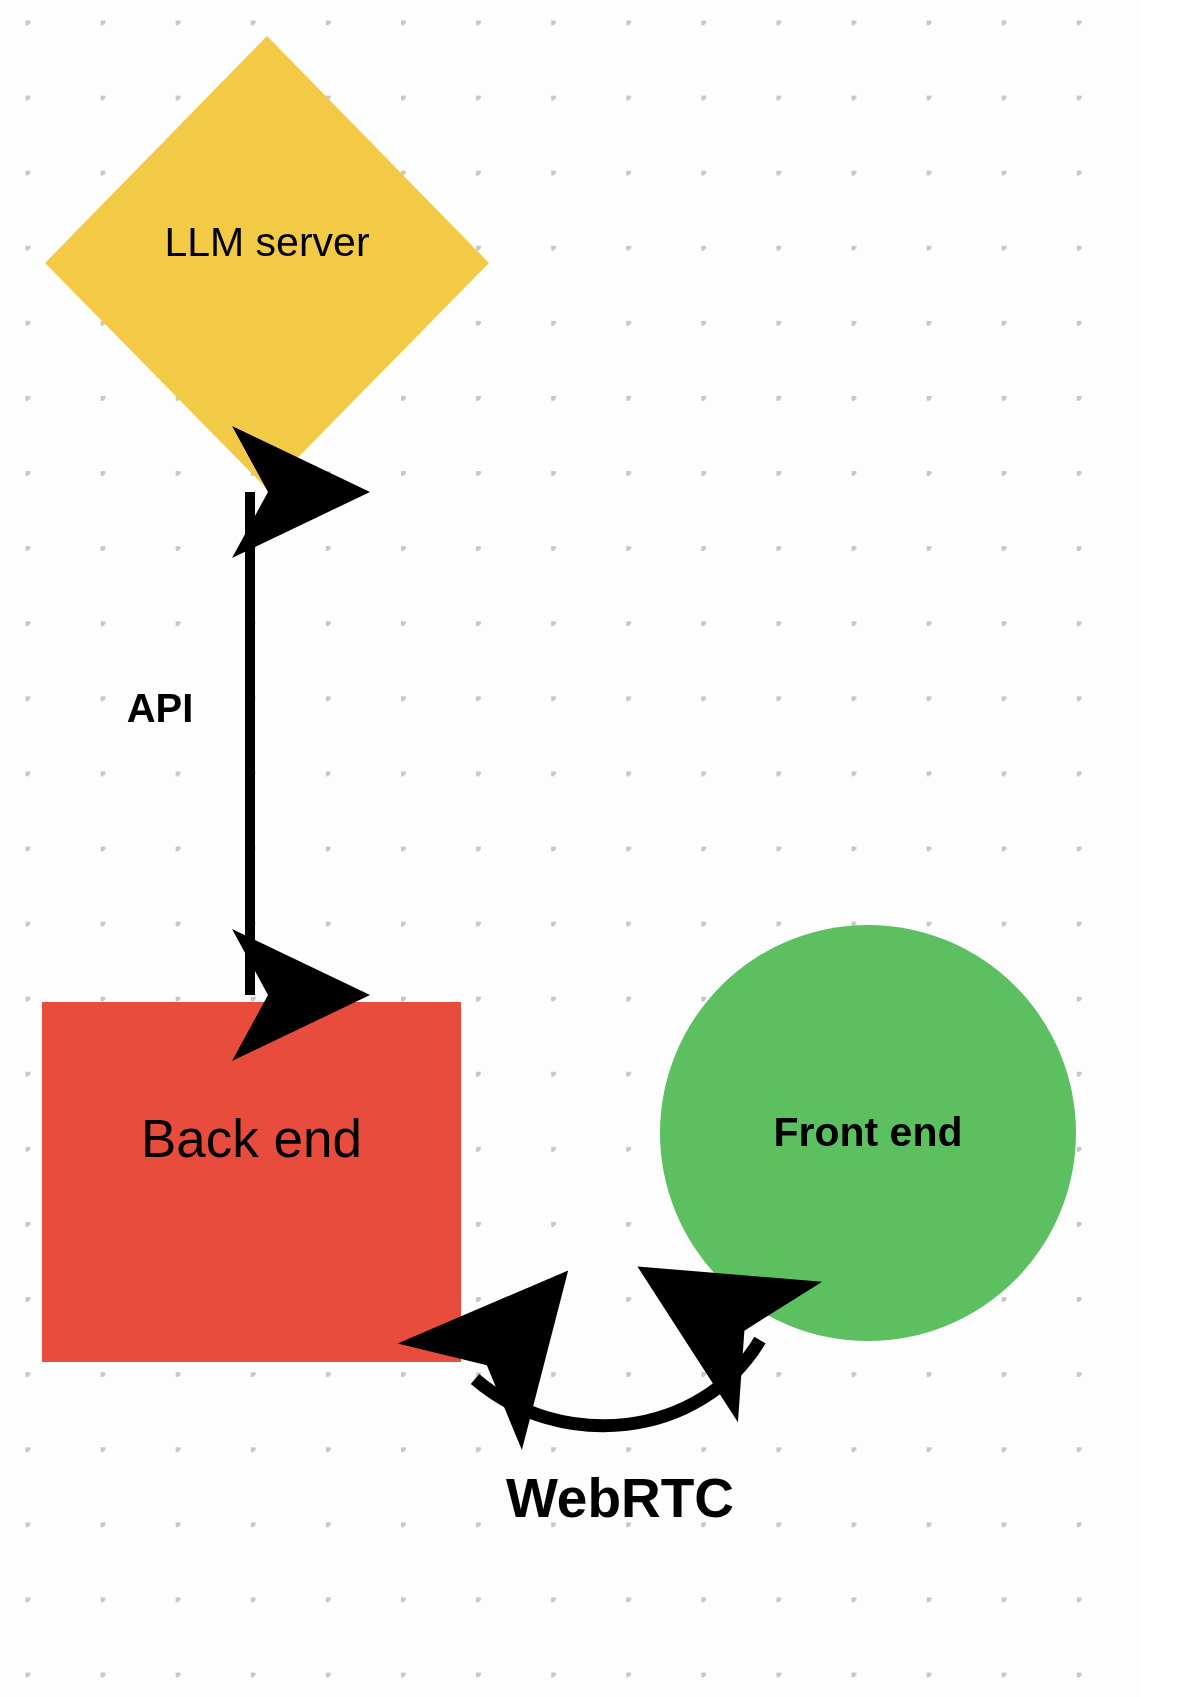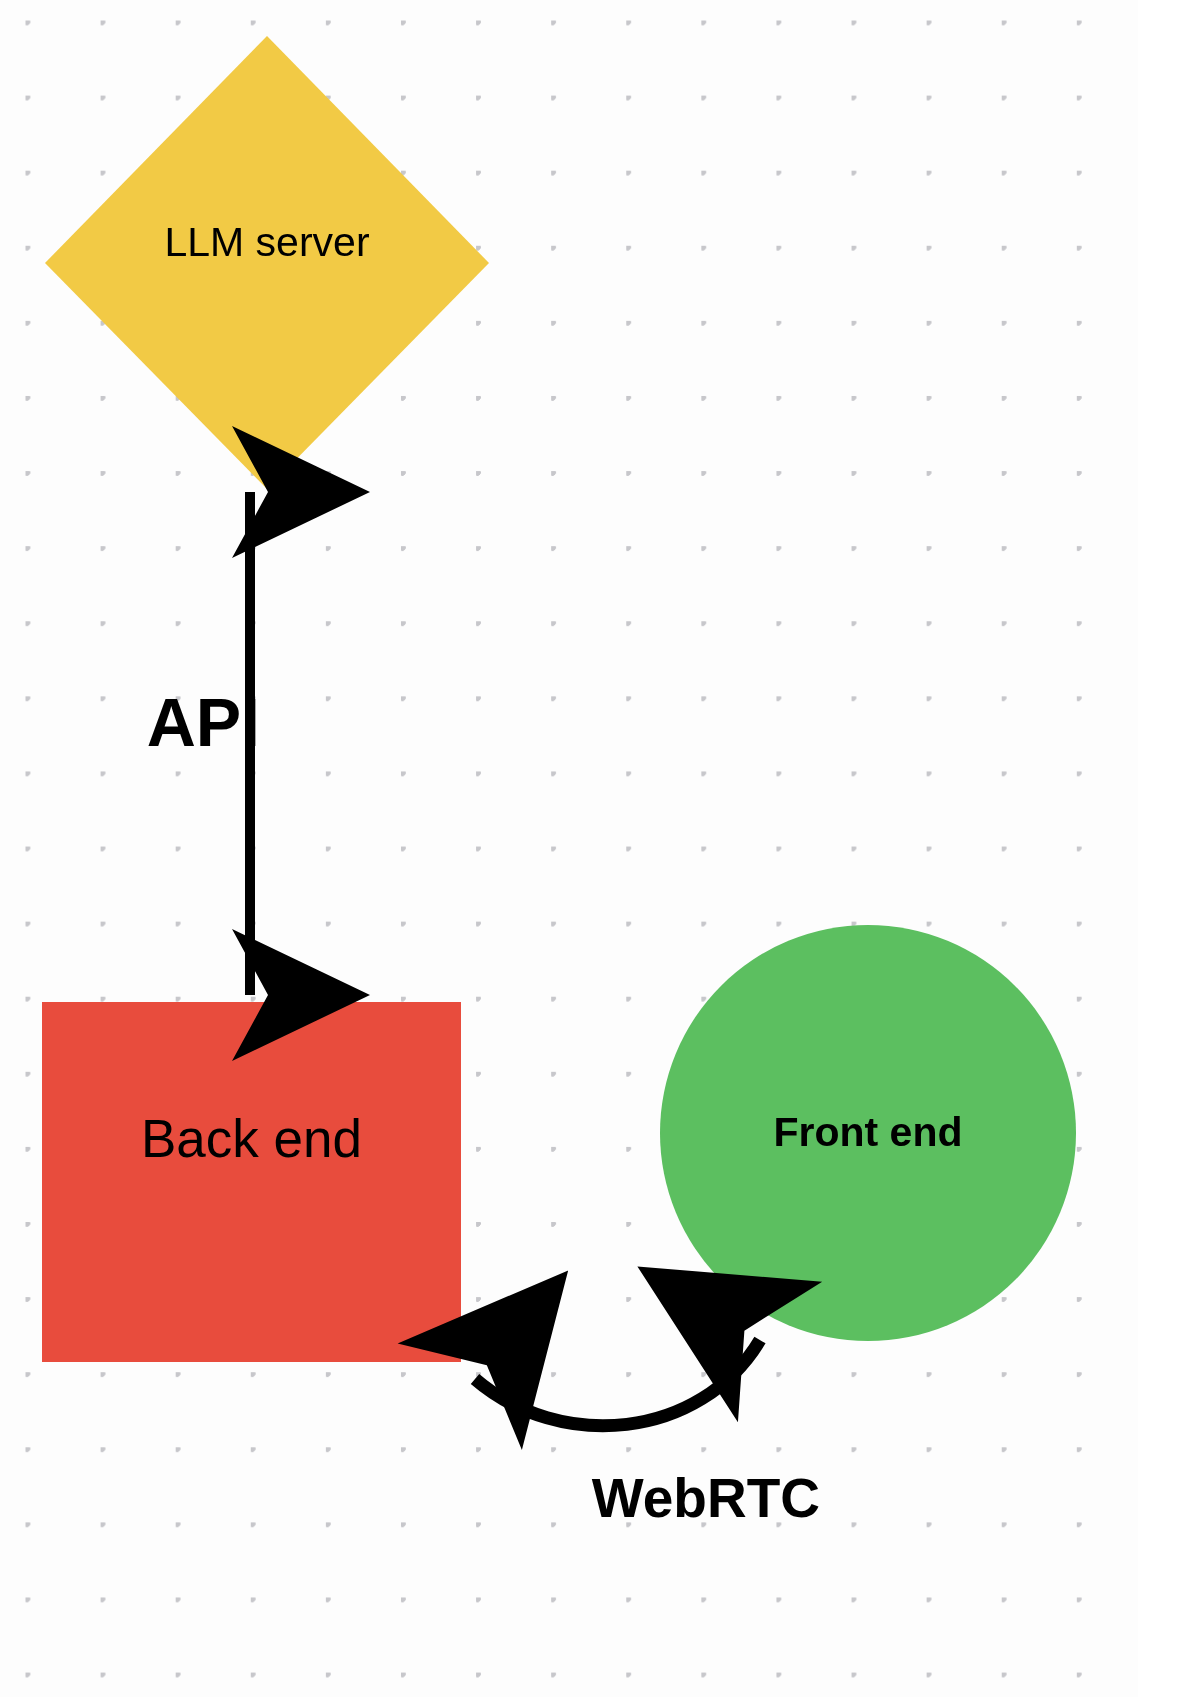--- a/index.html
+++ b/index.html
@@ -33,21 +33,21 @@
     font-weight: 400;
     white-space: nowrap;
     text-align: center;
     line-height: 1;
   }
   .edge-label {
     position: absolute;
     color: #000000;
     font-weight: 700;
     white-space: nowrap;
-    text-align: right;
+    text-align: center;
     line-height: 1;
   }
   
   #node-llm-label {
     left: 46px;
     top: 222px;
     width: 442px;
     font-size: 41px;
   }
   
@@ -63,22 +63,22 @@
     top: 1112px;
     width: 416px;
     font-size: 41px;
     font-weight: bold;
   }
   
   #edge-api-label {
     left: 60px;
     top: 688px;
     width: 200px;
-    font-size: 68px;
-    text-align: right;
+    font-size: 40px;
+    text-align: center;
   }
   #edge-webrtc-label {
     left: 420px;
     top: 1471px;
     width: 400px;
     font-size: 55px;
   }
 </style>
 </head>
 <body>

